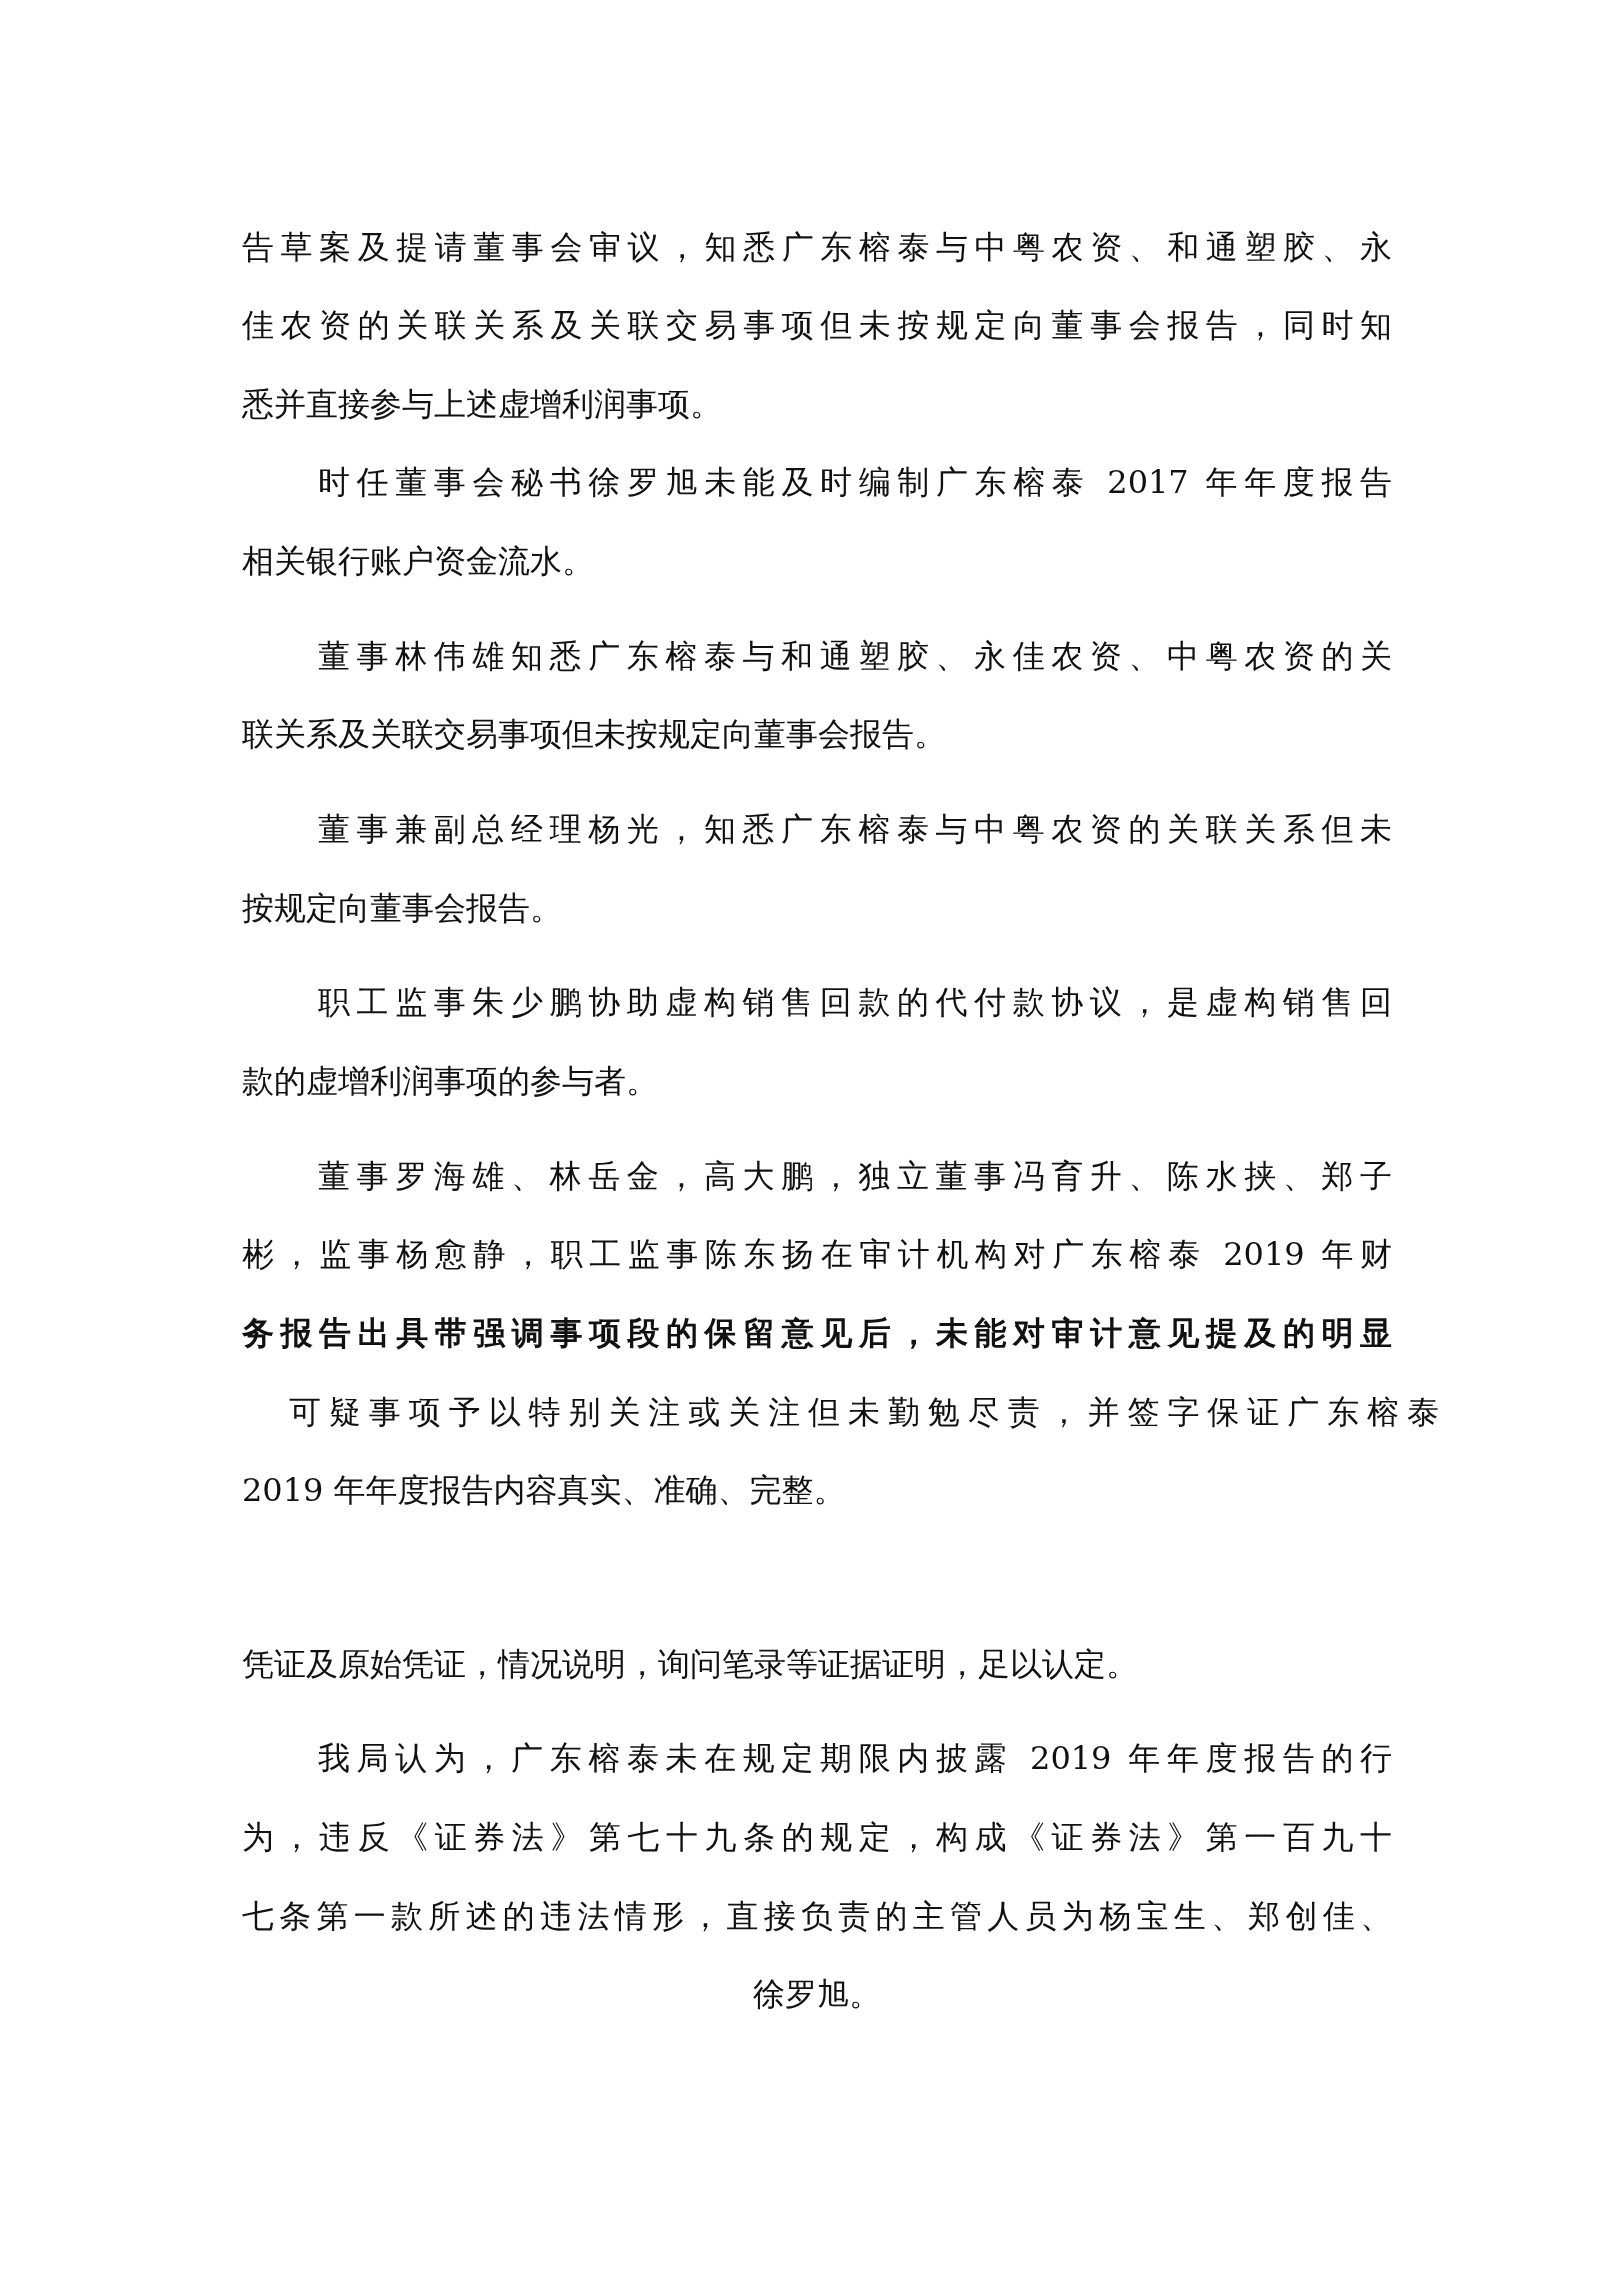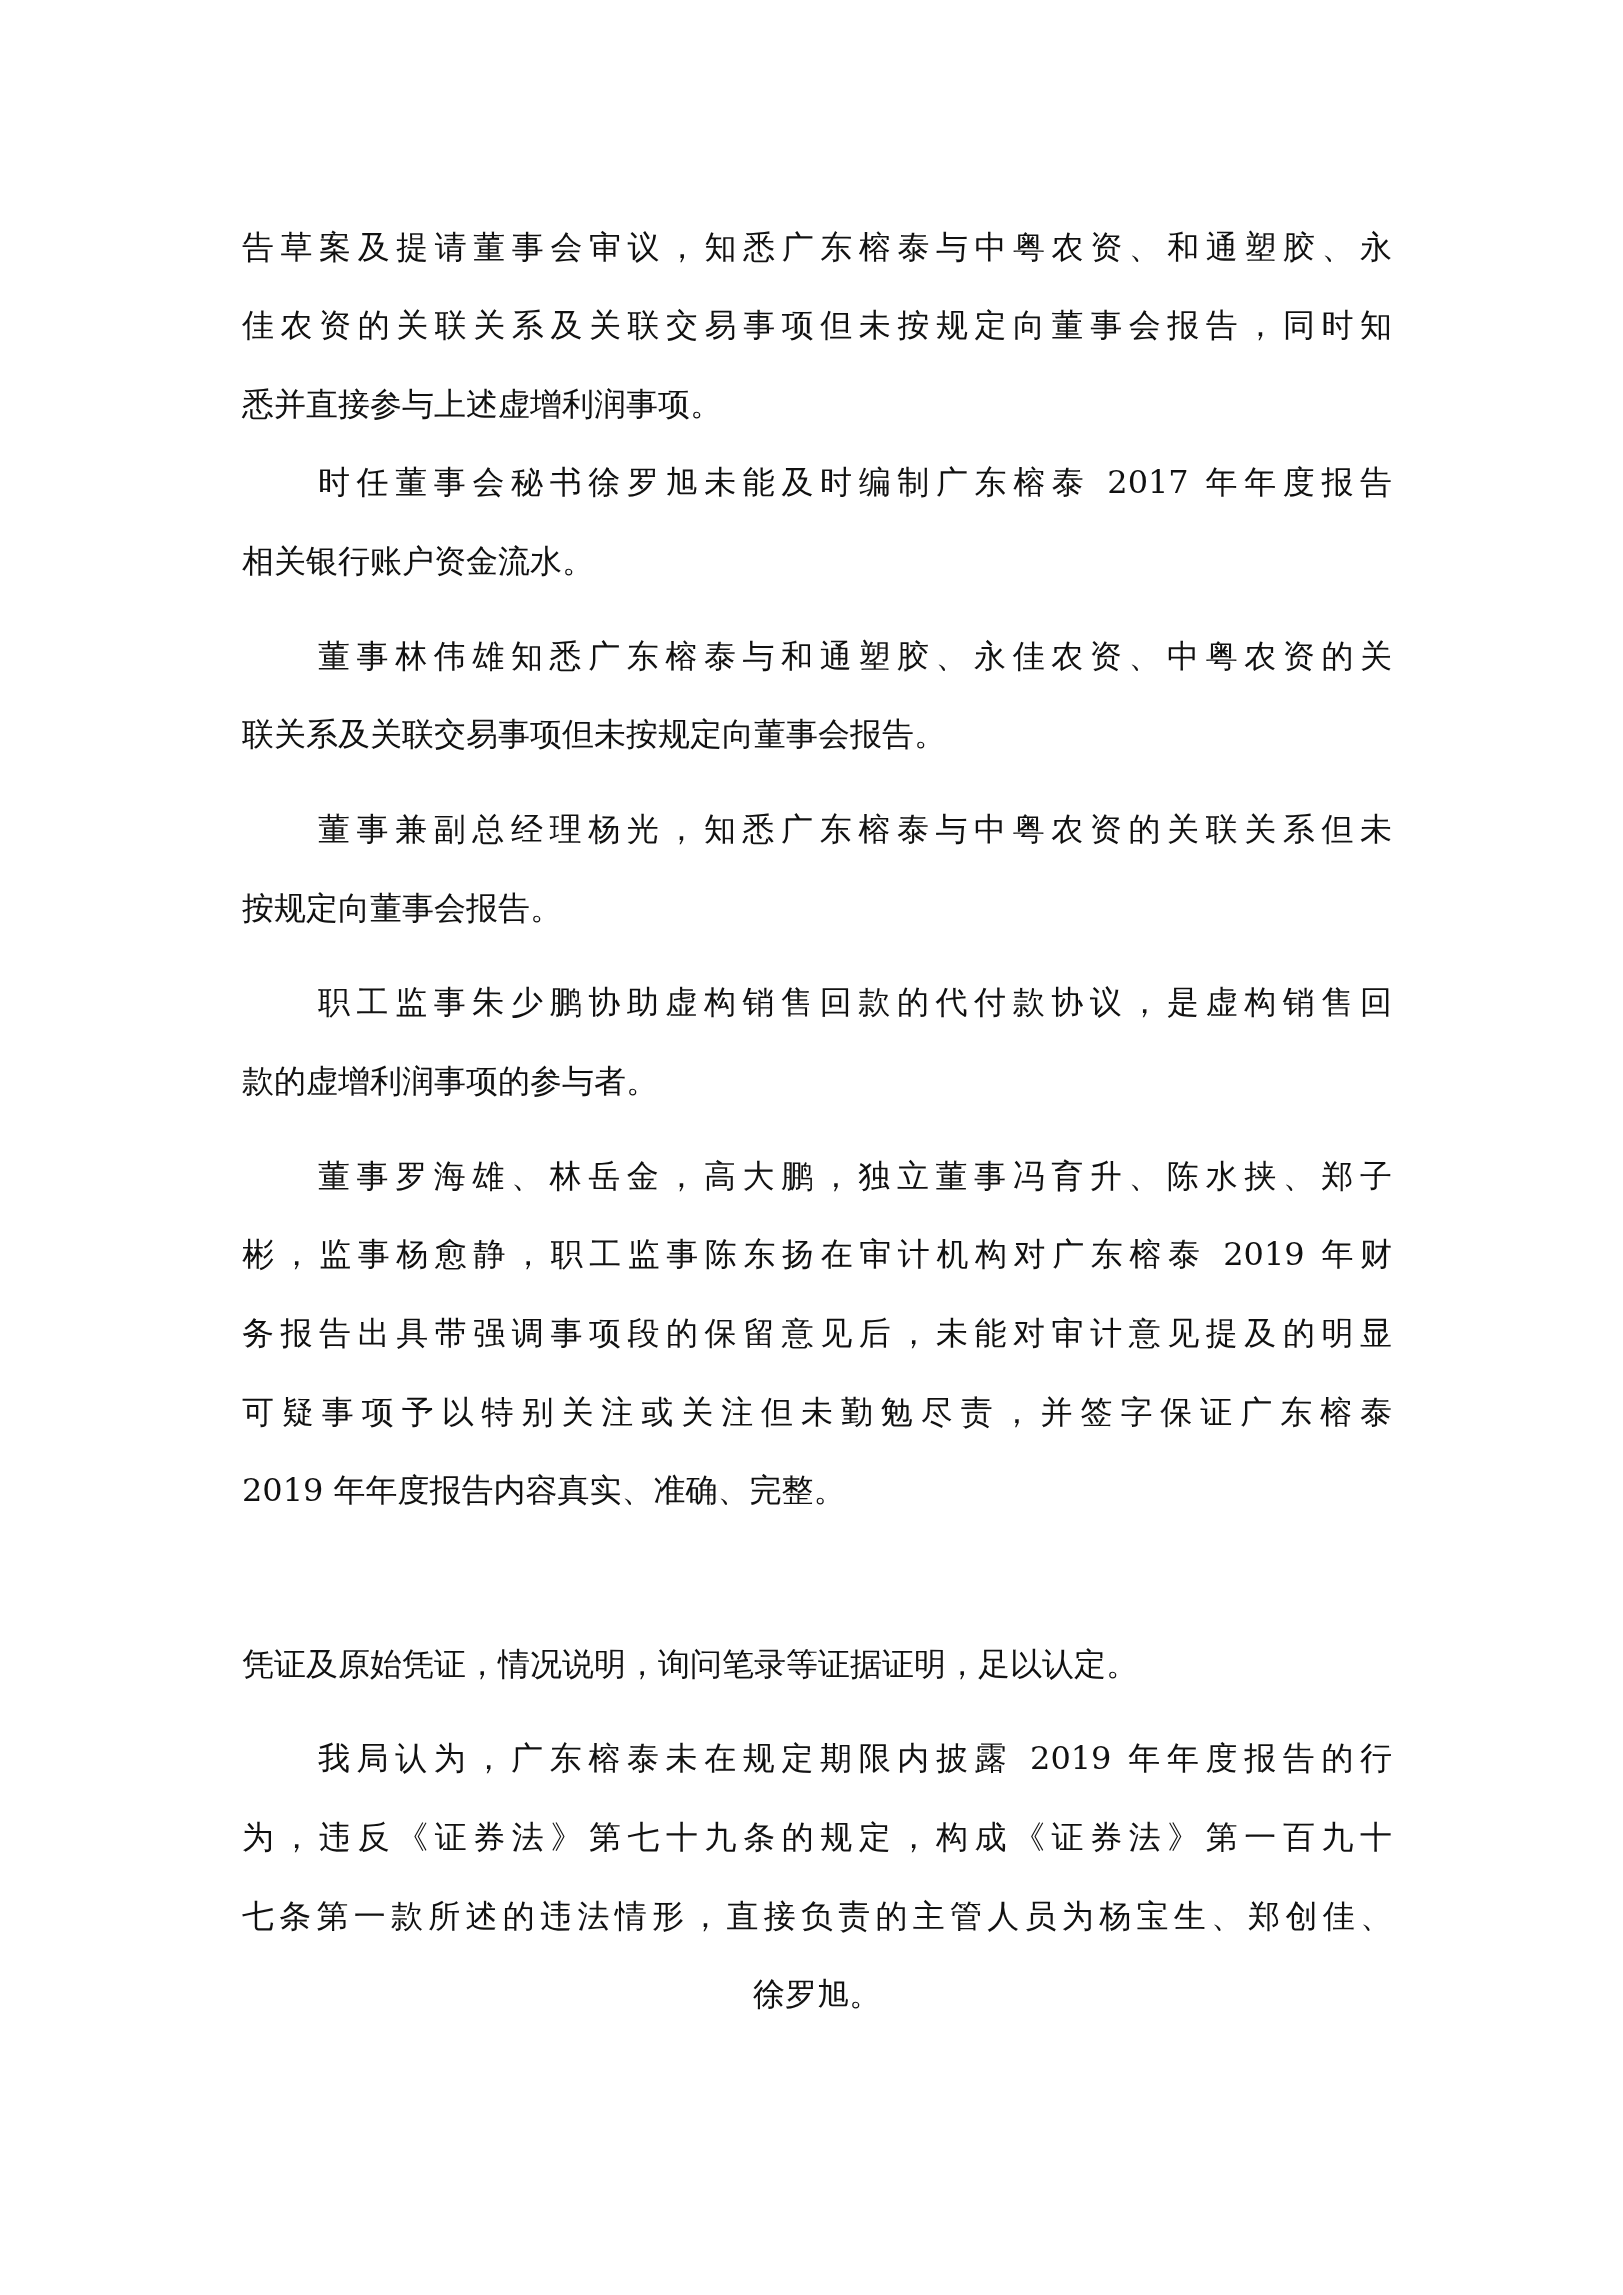--- a/index.html
+++ b/index.html
@@ -55,22 +55,22 @@
   <div class="line" style="top:709px;">联关系及关联交易事项但未按规定向董事会报告。</div>
 
   <div class="line indent justify" style="top:804px;">董事兼副总经理杨光，知悉广东榕泰与中粤农资的关联关系但未</div>
   <div class="line" style="top:883px;">按规定向董事会报告。</div>
 
   <div class="line indent justify" style="top:977px;">职工监事朱少鹏协助虚构销售回款的代付款协议，是虚构销售回</div>
   <div class="line" style="top:1056px;">款的虚增利润事项的参与者。</div>
 
   <div class="line indent justify" style="top:1151px;">董事罗海雄、林岳金，高大鹏，独立董事冯育升、陈水挟、郑子</div>
   <div class="line justify" style="top:1229px;">彬，监事杨愈静，职工监事陈东扬在审计机构对广东榕泰 2019 年财</div>
-  <div class="line justify" style="top:1308px;">务报告出具带强调事项段的保留意见后，未能对审计意见提及的明显</div>
-  <div class="line justify" style="top:1387px;">可疑事项予以特别关注或关注但未勤勉尽责，并签字保证广东榕泰</div>
+  <div class="line justify" style="top:1308px;font-weight:bold;">务报告出具带强调事项段的保留意见后，未能对审计意见提及的明显</div>
+  <div class="line justify" style="top:1387px;margin-left:47px;">可疑事项予以特别关注或关注但未勤勉尽责，并签字保证广东榕泰</div>
   <div class="line" style="top:1465px;">2019 年年度报告内容真实、准确、完整。</div>
 
   <div class="line" style="top:1639px;">凭证及原始凭证，情况说明，询问笔录等证据证明，足以认定。</div>
 
   <div class="line indent justify" style="top:1733px;">我局认为，广东榕泰未在规定期限内披露 2019 年年度报告的行</div>
   <div class="line justify" style="top:1812px;">为，违反《证券法》第七十九条的规定，构成《证券法》第一百九十</div>
   <div class="line justify" style="top:1891px;">七条第一款所述的违法情形，直接负责的主管人员为杨宝生、郑创佳、</div>
   <div class="line" style="top:1969px;text-align:center;">徐罗旭。</div>
 
 </div>

